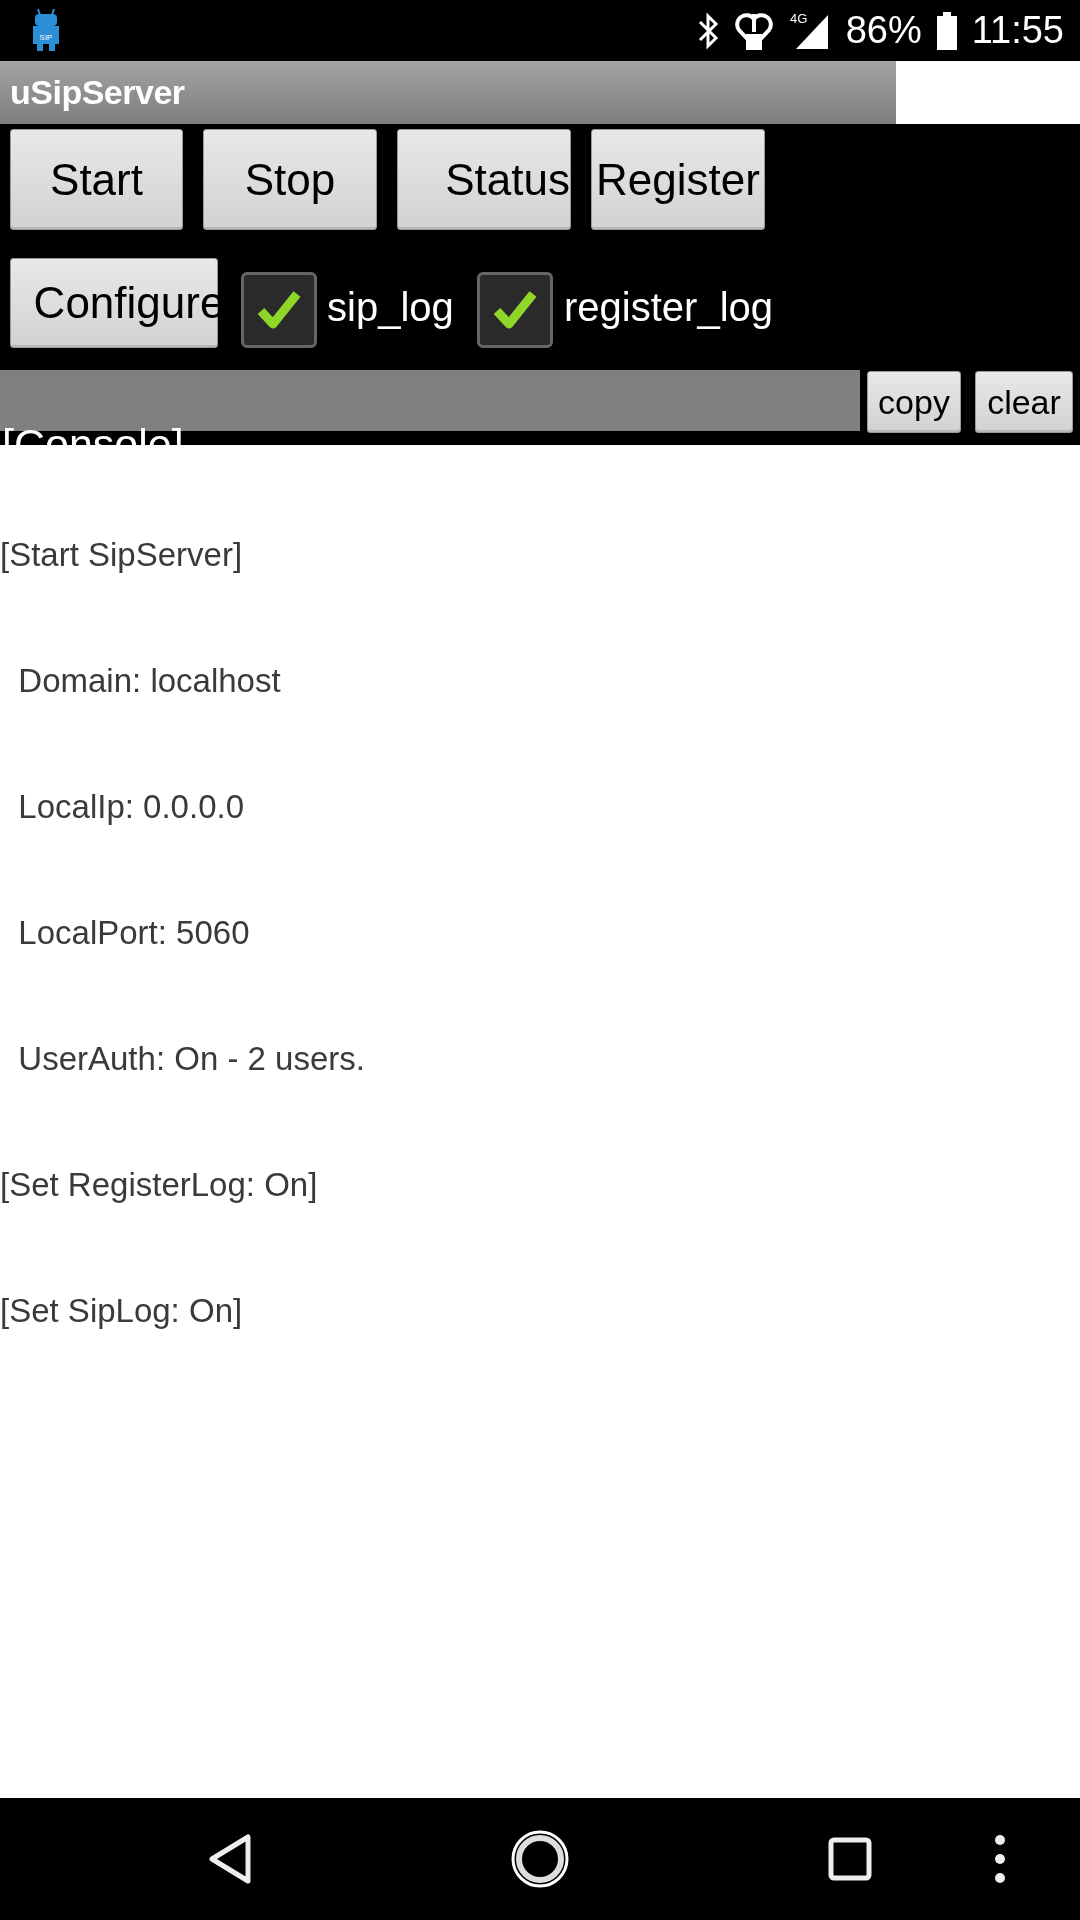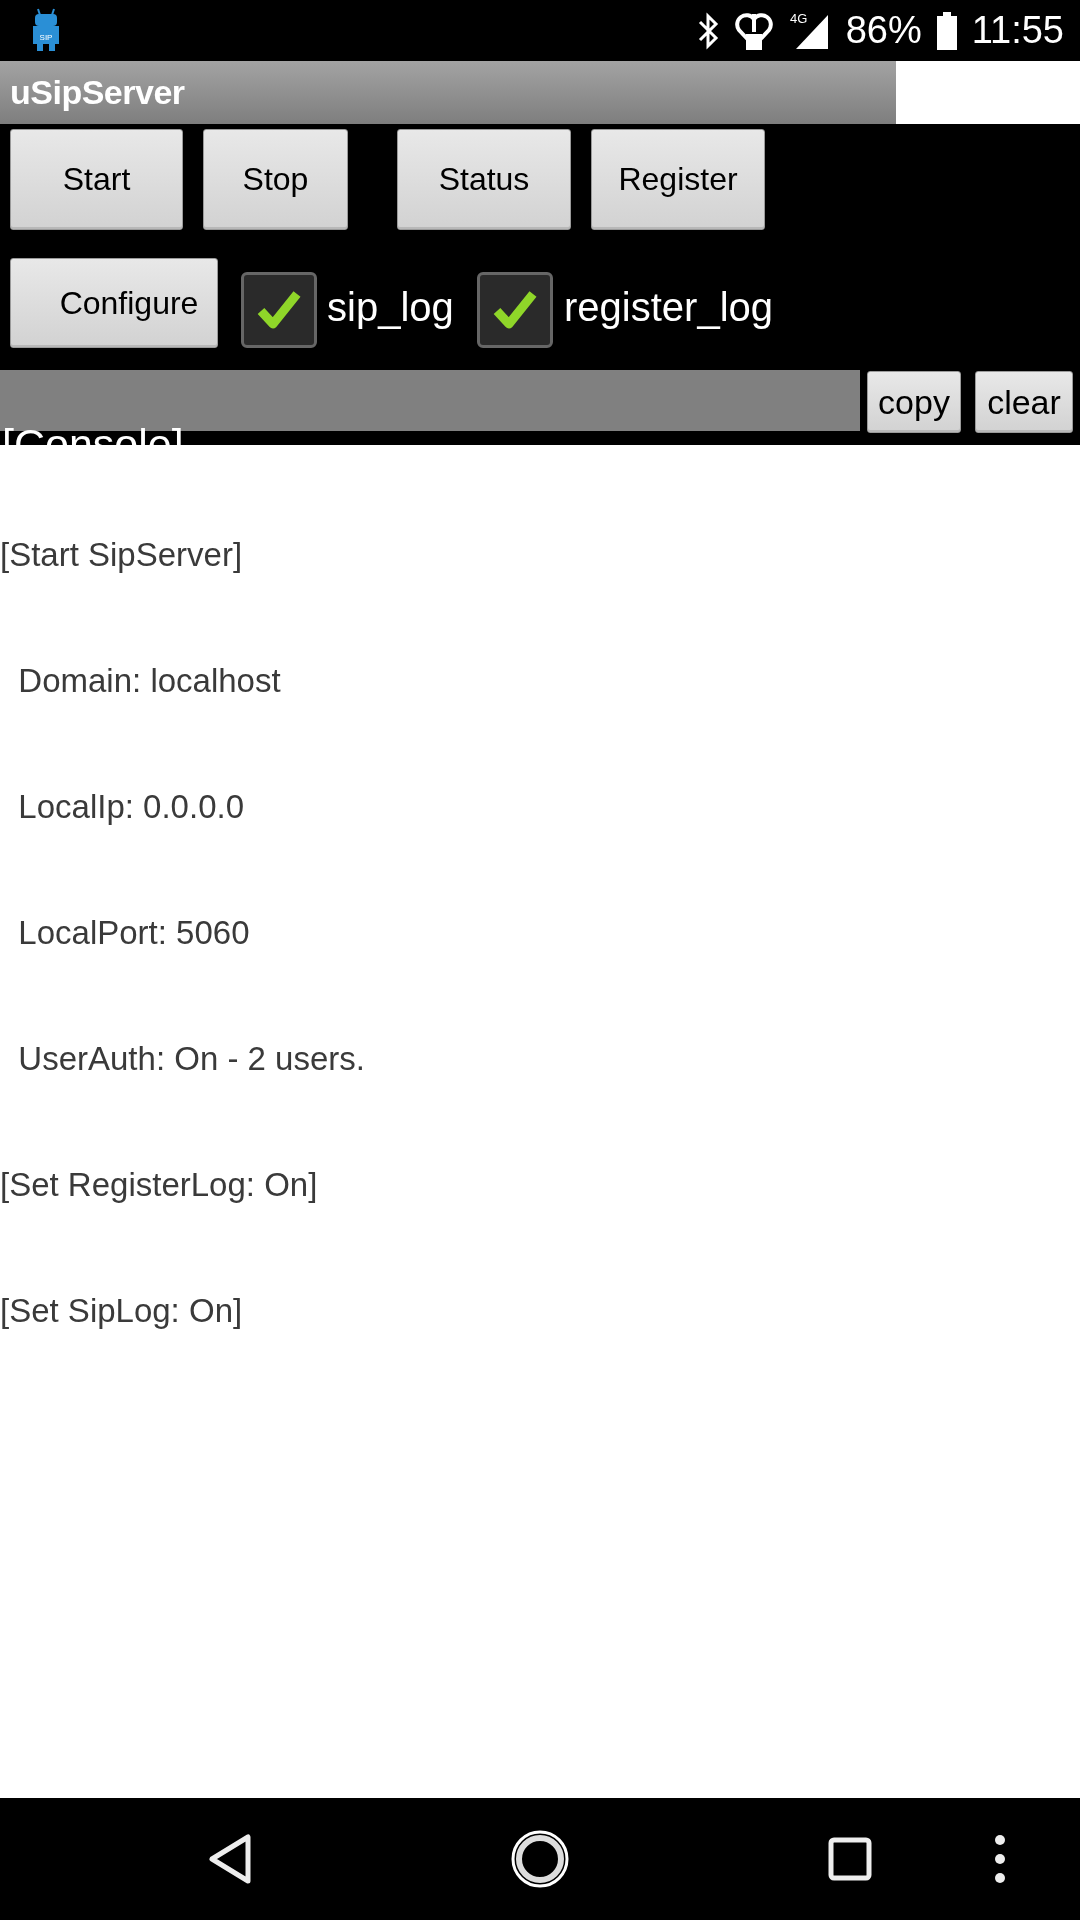--- a/index.html
+++ b/index.html
@@ -5,21 +5,21 @@
   * { box-sizing: border-box; margin: 0; padding: 0; }
   html, body { width: 1080px; height: 1920px; overflow: hidden; background: #fff; font-family: "Liberation Sans", "DejaVu Sans", sans-serif; }
   #screen { position: relative; width: 1080px; height: 1920px; background: #fff; }
   .statusbar { position: absolute; left: 0; top: 0; width: 1080px; height: 61px; background: #000; color: #fff; }
   .app-icon { position: absolute; left: 30px; top: 8px; width: 32px; height: 44px; }
   .status-right { position: absolute; right: 16px; top: 0; height: 61px; display: flex; align-items: center; gap: 14px; font-size: 38px; color: #fff; }
   .status-right svg { display: block; }
   .titlebar { position: absolute; left: 0; top: 61px; width: 896px; height: 63px; background: linear-gradient(#a3a3a3, #7e7e7e); }
   .titlebar span { position: absolute; left: 10px; top: 12px; font-size: 34px; font-weight: bold; color: #fff; letter-spacing: -0.5px; }
   .black-area { position: absolute; left: 0; top: 124px; width: 1080px; height: 321px; background: #000; }
-  .btn { position: absolute; background: linear-gradient(#e8e8e8, #d2d2d2); border: 1px solid #9a9a9a; border-radius: 3px; color: #000; font-size: 32px; display: flex; align-items: center; justify-content: center; box-shadow: inset 0 -2px 0 #b8b8b8; }
+  .btn { position: absolute; background: linear-gradient(#e8e8e8, #d2d2d2); border: 1px solid #9a9a9a; border-radius: 3px; color: #000; font-size: 44px; display: flex; align-items: center; justify-content: center; box-shadow: inset 0 -2px 0 #b8b8b8; }
   .chk { position: absolute; width: 76px; height: 76px; background: #2a2a2a; border: 3px solid #666; border-radius: 6px; }
   .chk svg { position: absolute; left: 12px; top: 12px; }
   .chk-label { position: absolute; color: #fff; font-size: 40px; }
   .console-bar { position: absolute; left: 0; top: 370px; width: 860px; height: 61px; background: #808080; }
   .console-bar span { position: absolute; left: 2px; top: 6px; font-size: 43px; color: #fff; margin-top: 44px; }
   .log { position: absolute; left: 0; top: 450px; width: 1080px; font-size: 33px; color: #3a3a3a; line-height: 42px; white-space: pre; }
   .navbar { position: absolute; left: 0; top: 1798px; width: 1080px; height: 122px; background: #000; }
   .nav-btn { position: absolute; top: 0; height: 122px; display: flex; align-items: center; justify-content: center; }
 </style>
 </head>
@@ -61,24 +61,24 @@
 
   <div class="titlebar">
     <span>uSipServer</span>
   </div>
 
   <div class="black-area"></div>
 
   <div class="btn" style="left:10px;top:129px;width:173px;height:101px;">
       <span>Start</span>
     </div>
-  <div class="btn" style="left:203px;top:129px;width:145px;height:101px;">
+  <div class="btn" style="left:203px;top:129px;width:174px;height:101px;">
       <span>Stop</span>
     </div>
-  <div class="btn" style="left:397px;top:129px;width:174px;height:101px;">
+  <div class="btn" style="left:397px;top:129px;width:174px;height:101px;justify-content:flex-end;">
       <span>Status</span>
     </div>
   <div class="btn" style="left:591px;top:129px;width:174px;height:101px;">
       <span>Register</span>
     </div>
 
   <div class="btn" style="left:10px;top:258px;width:208px;height:90px;padding-left:30px;">
       <span>Configure</span>
     </div>
 

